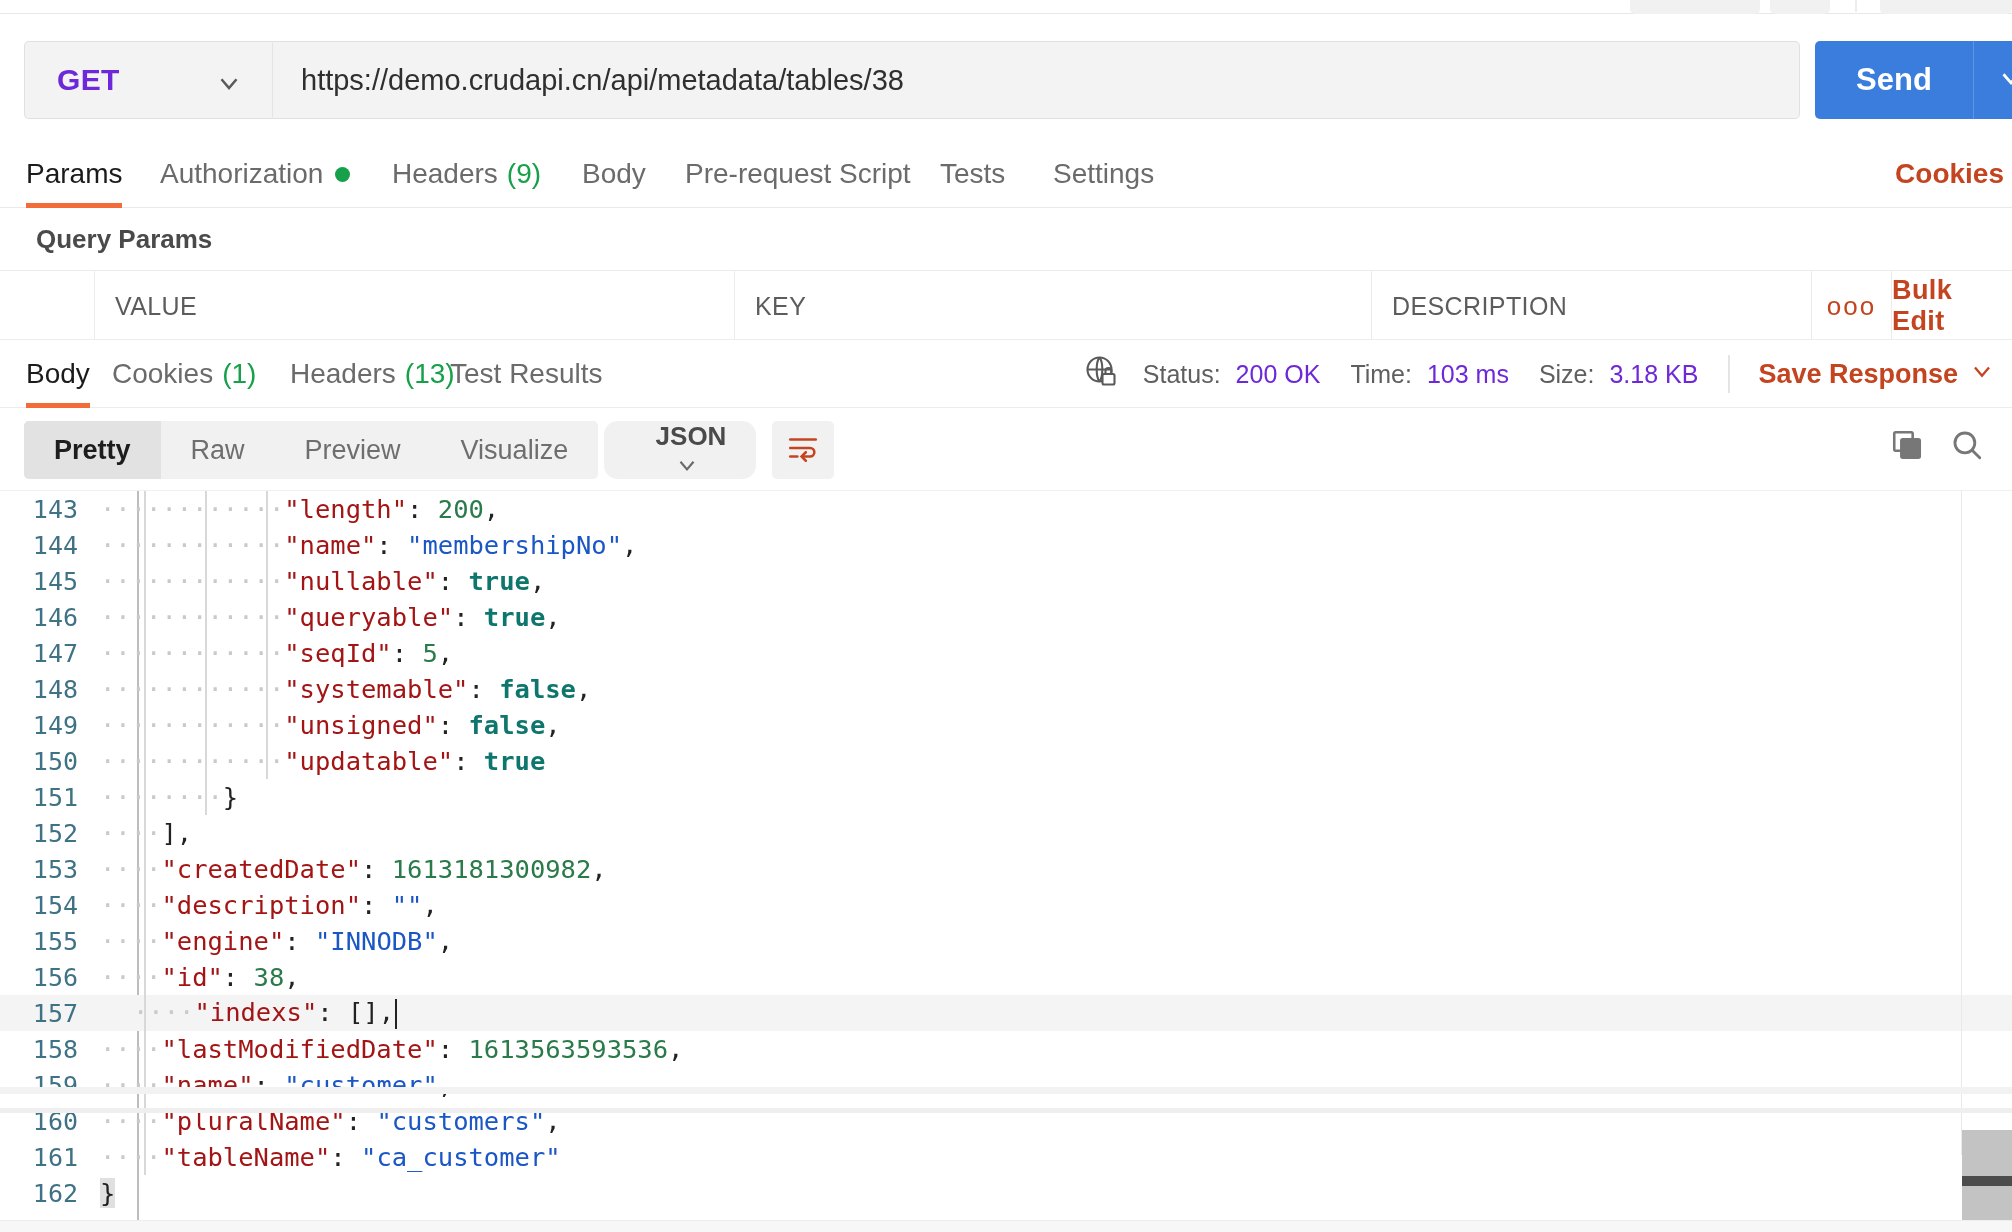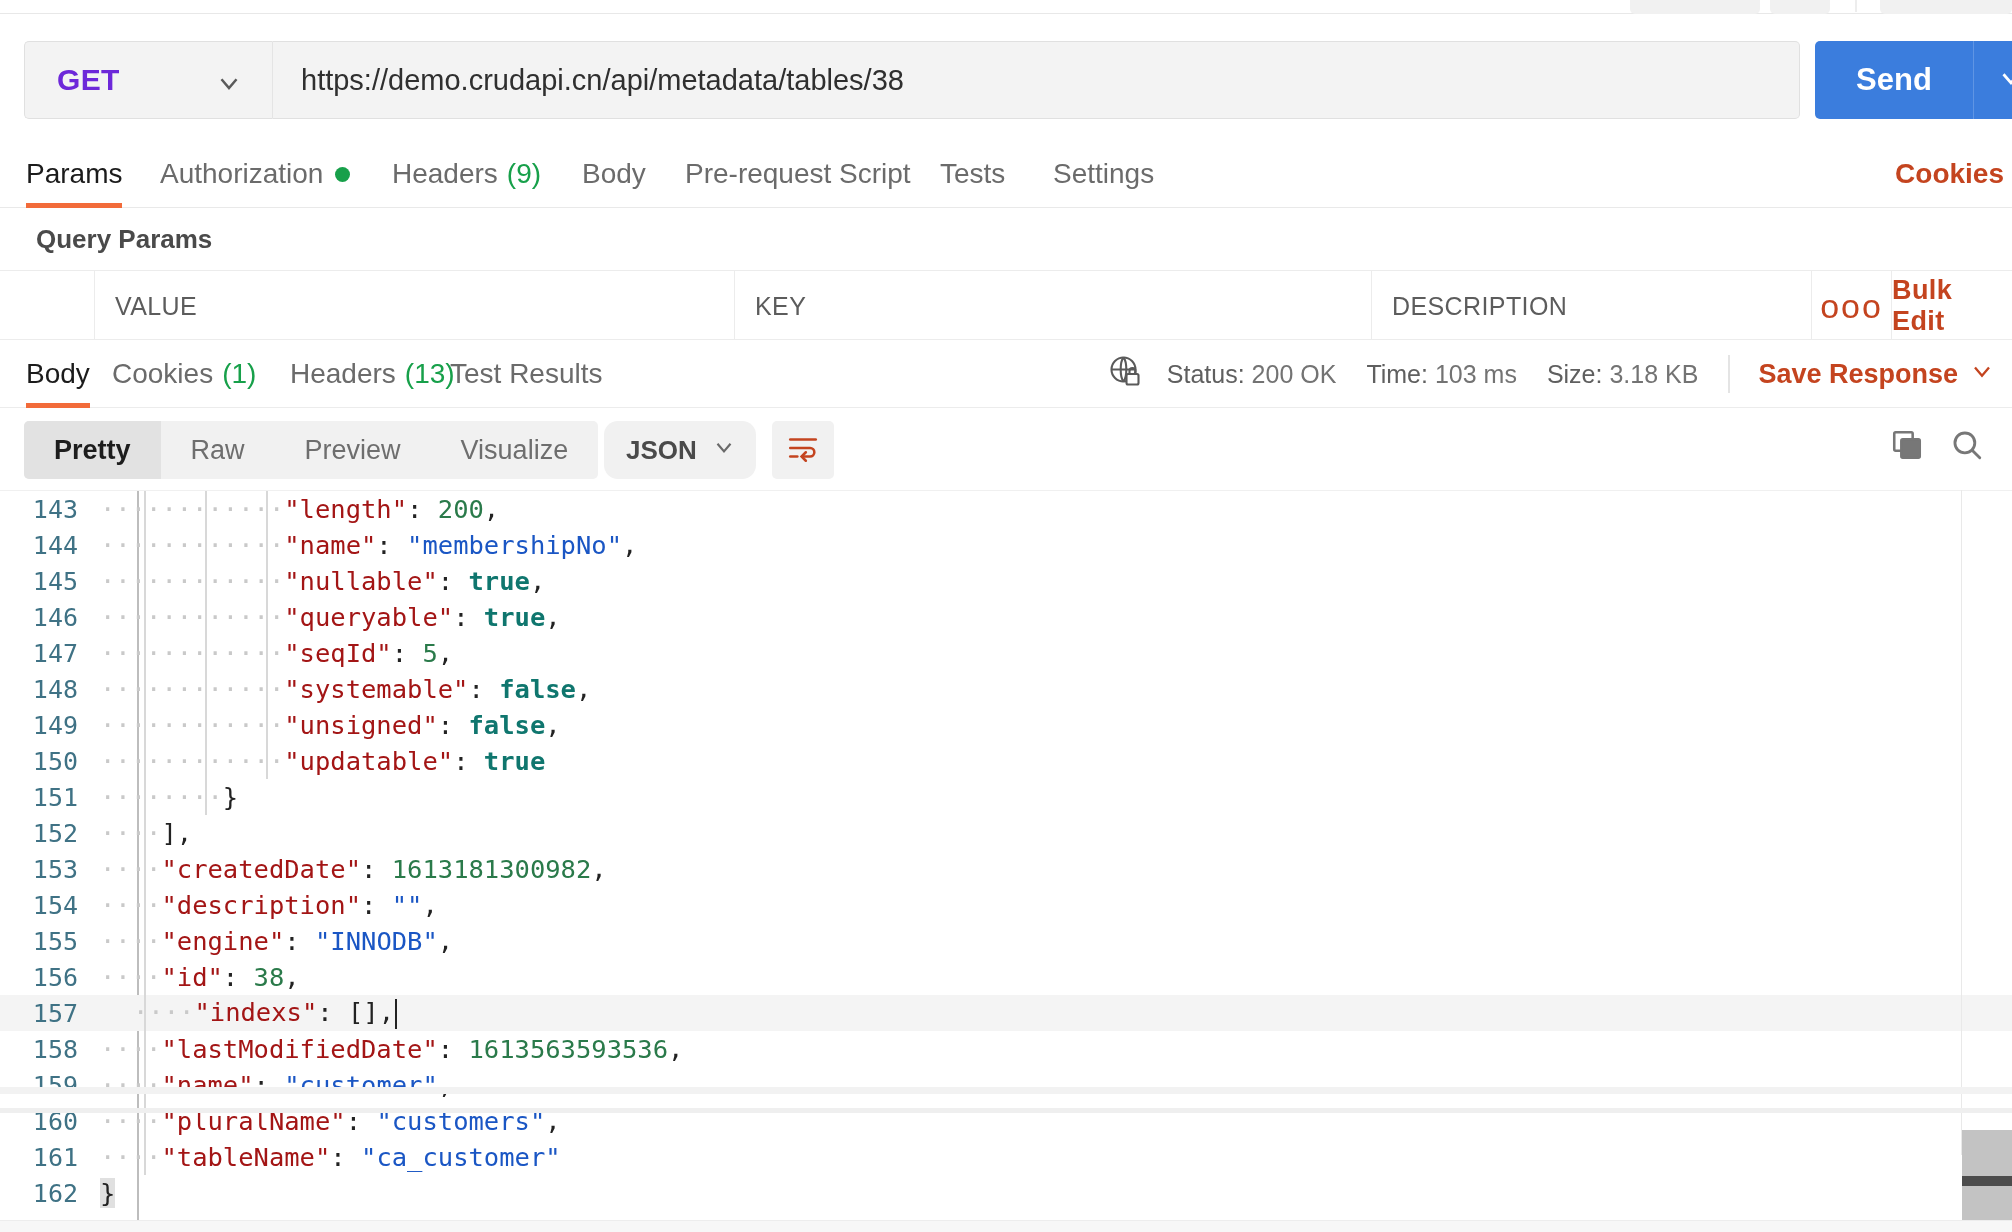--- a/index.html
+++ b/index.html
@@ -84,48 +84,48 @@
     display: flex; background: #fff;
   }
   .qp-cell {
     height: 70px; display: flex; align-items: center;
     border-right: 1px solid #ececec; font-size: 25px; color: #5c5c5c; letter-spacing: .4px;
   }
   .qp-cell.c0 { width: 95px; }
   .qp-cell.c1 { width: 637px; padding-left: 20px; }
   .qp-cell.c2 { width: 640px; padding-left: 20px; }
   .qp-cell.c3 { width: 440px; padding-left: 20px; }
-  .qp-cell.c4 { width: 80px; justify-content: center; color: #c4441f; font-size: 34px; letter-spacing: 2px; cursor: pointer; }
+  .qp-cell.c4 { width: 80px; justify-content: center; color: #c4441f; font-size: 26px; letter-spacing: 2px; cursor: pointer; }
   .qp-cell.c5 { width: 120px; justify-content: center; border-right: none; color: #c4441f; font-weight: 700; font-size: 27px; cursor: pointer; }
 
   
   .res-tabs {
     position: absolute; top: 340px; left: 0; width: 2012px; height: 68px;
     border-bottom: 1px solid #ececec; background: #fff;
   }
   .res-meta {
     position: absolute; top: 340px; right: 0; height: 68px; display: flex;
     align-items: center; font-size: 25px; color: #5f5f5f; gap: 0;
   }
   .meta-item { margin-right: 30px; white-space: nowrap; }
-  .meta-val { color: #737373; }
+  .meta-val { color: #6d28d9; margin-left: 8px; }
   .meta-sep { width: 2px; height: 38px; background: #e4e4e4; margin-right: 28px; }
   .save-resp { color: #c4441f; font-weight: 700; font-size: 27px; cursor: pointer; white-space: nowrap; }
 
   
   .body-toolbar { position: absolute; top: 408px; left: 0; width: 2012px; height: 82px; background: #fff; }
   .seg-group {
     position: absolute; left: 24px; top: 13px; height: 58px; background: #f1f1f1;
     border-radius: 5px; display: flex; overflow: hidden;
   }
   .seg { height: 58px; padding: 0 30px; display: flex; align-items: center; font-size: 27px; color: #6e6e6e; cursor: pointer; }
   .seg.active { background: #e2e2e2; color: #1d1d1d; font-weight: 700; }
   .fmt-box {
     position: absolute; left: 604px; top: 13px; width: 152px; height: 58px;
-    background: #f1f1f1; border-radius: 14px; display: flex; align-items: center; cursor: pointer;
+    background: #f1f1f1; border-radius: 14px; display: flex; align-items: center; cursor: pointer; flex-direction: column;
   }
   .fmt-box span { margin-left: 22px; font-size: 26px; font-weight: 700; color: #4a4a4a; }
   .wrap-box {
     position: absolute; left: 772px; top: 13px; width: 62px; height: 58px;
     background: #f1f1f1; border-radius: 5px; display: flex; align-items: center; justify-content: center; cursor: pointer;
   }
   .tool-icons { position: absolute; right: 22px; top: 20px; display: flex; gap: 26px; align-items: center; }
 
   
   .code-area {

